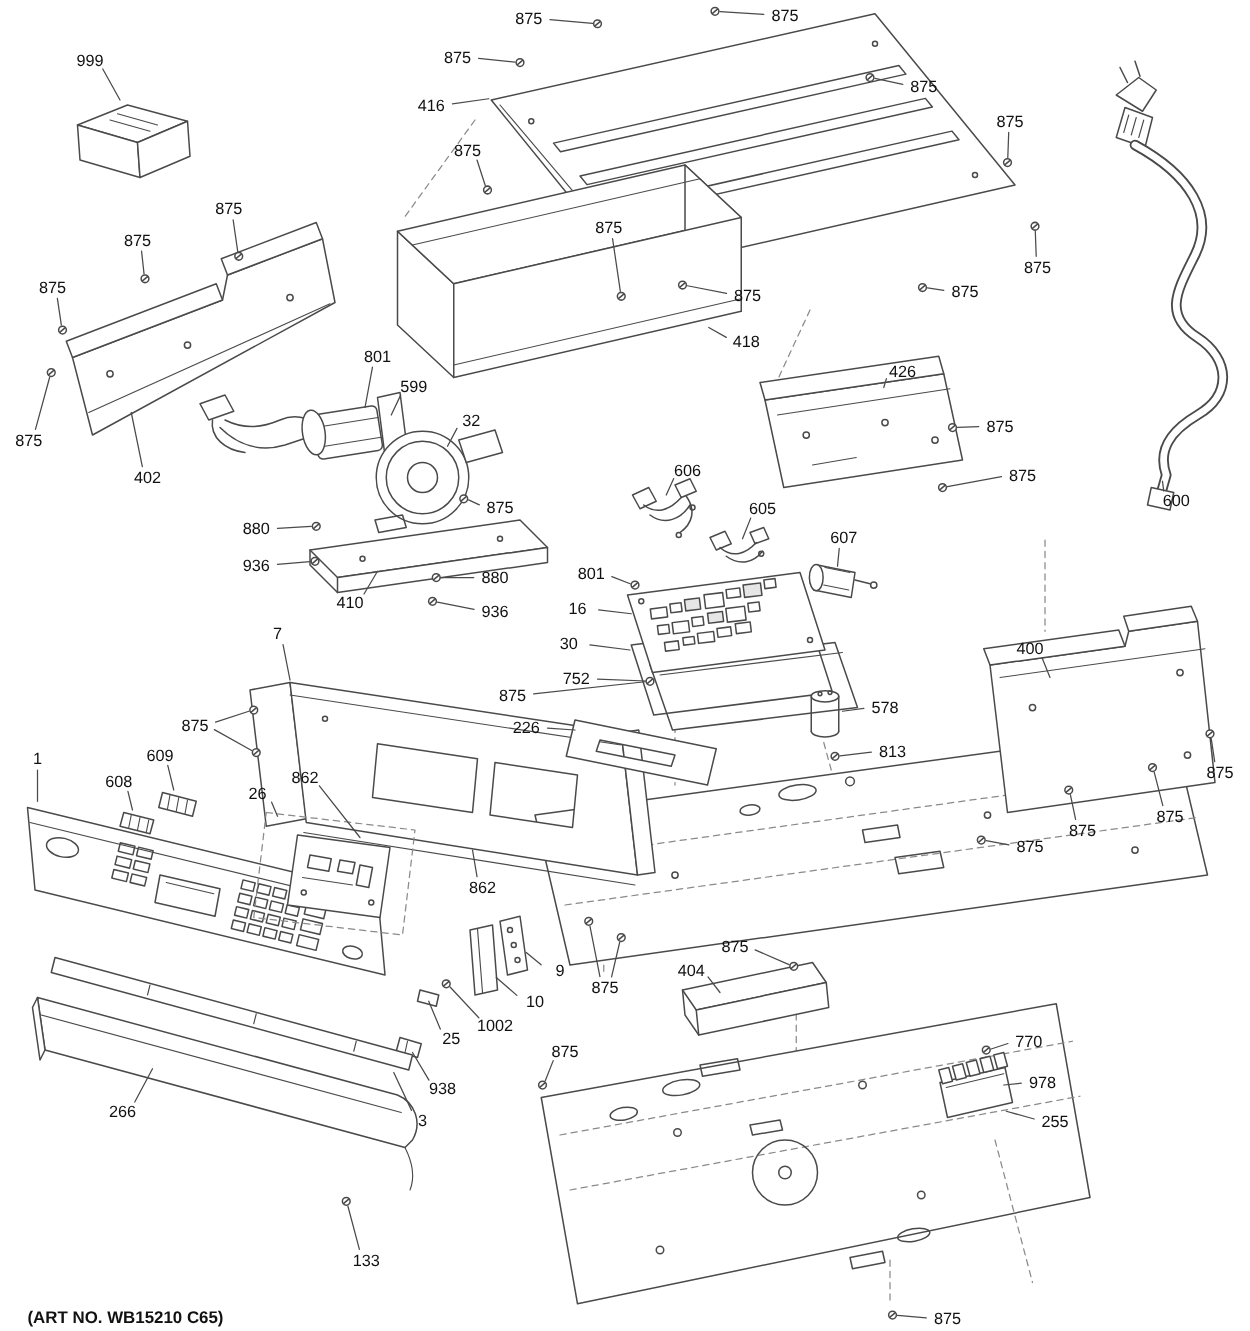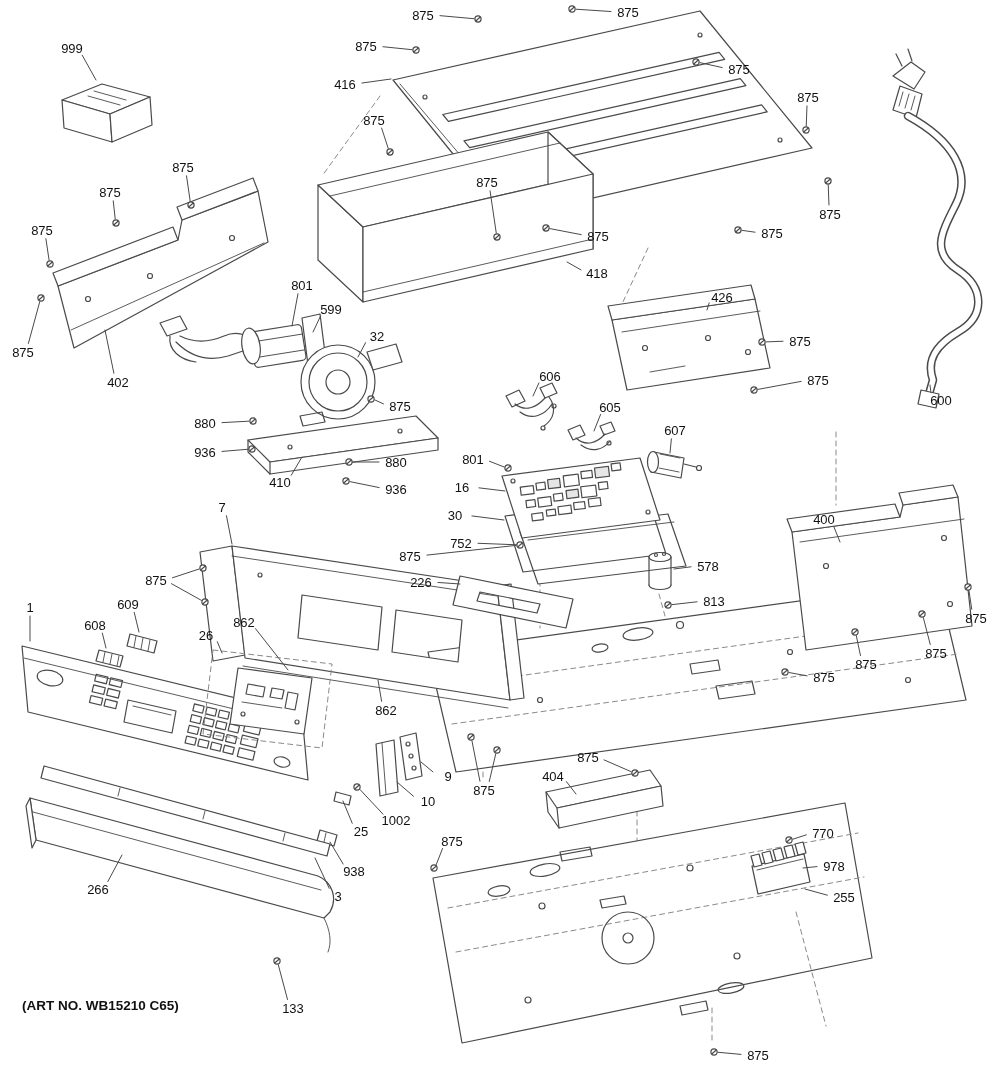--- a/index.html
+++ b/index.html
@@ -10,21 +10,21 @@
   #diagram .fw{fill:#fff;}
   #diagram .fg{fill:#e6e6e6;}
   #diagram .dash{stroke-dasharray:5 4;stroke:#8a8a8a;stroke-width:1;}
   #diagram .thin{stroke-width:0.9;}
   #diagram .tube-outer{stroke-width:8.5;}
   #diagram .tube-inner{stroke:#fff;stroke-width:5.5;}
   #diagram .leader{stroke:var(--line,#4a4a4a);stroke-width:1;}
   #diagram .screw circle{fill:#fff;}
   #diagram text{font-family:"Liberation Sans",sans-serif;font-size:13px;fill:var(--label,#111);
                 stroke:none;text-anchor:middle;}
-  .artno{position:absolute;left:22px;top:998px;font-size:13.5px;font-weight:bold;color:var(--label,#111);}
+  .artno{position:absolute;left:22px;top:1046px;font-size:13.5px;font-weight:bold;color:var(--label,#111);}
 </style>
 </head>
 <body>
 
 <div id="stage">
 <svg id="diagram" width="1000" height="1065" viewBox="0 0 1000 1065">
 
   <g>
     <path class="dash" d="M380,96 L322,176"></path>
     <path class="dash" d="M648,248 L622,304"></path>

